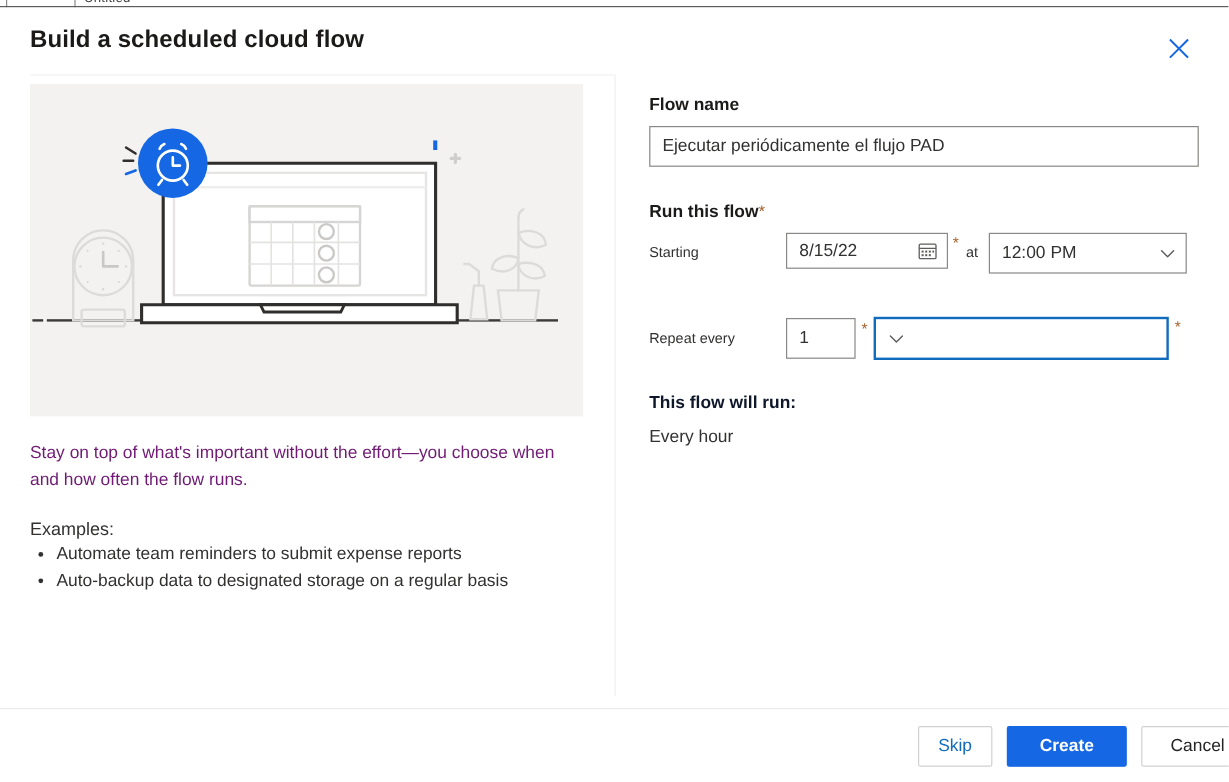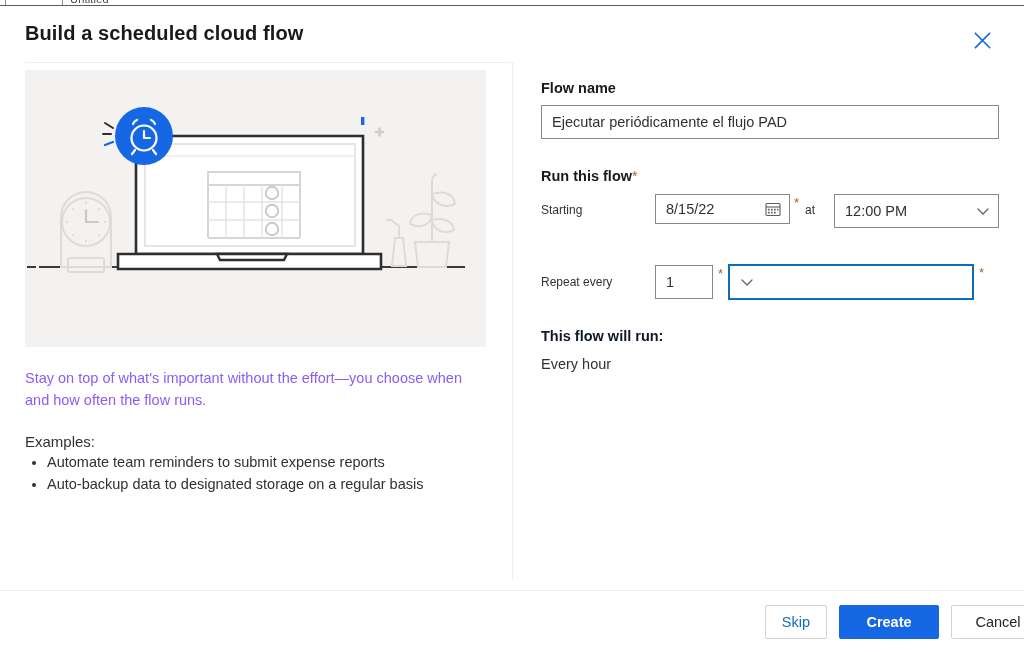--- a/index.html
+++ b/index.html
@@ -69,21 +69,21 @@
   .illus-box {
     position: absolute; left: 25px; top: 70px;
     width: 461px; height: 277px;
     background: #f3f2f1;
     overflow: hidden;
   }
   .illus-box svg { display: block; }
 
   .desc {
     position: absolute; left: 25px; top: 367px; width: 455px;
-    font-size: 14.5px; line-height: 22px; color: #8b5cf6;
+    font-size: 14.5px; line-height: 22px; color: #701a75;
   }
   .examples-label {
     position: absolute; left: 25px; top: 431px;
     font-size: 15px; line-height: 22px; color: #323130;
   }
   .examples-list {
     position: absolute; left: 25px; top: 451px; width: 460px;
     margin: 0; padding: 0 0 0 22px;
     font-size: 14.5px; line-height: 22px; color: #323130;
     list-style: disc;
@@ -326,21 +326,21 @@
               <rect x="6" y="10.8" width="1.7" height="1.7"></rect>
             <rect x="9" y="10.8" width="1.7" height="1.7"></rect>
           </g>
         </svg>
       </span>
     </div>
     <span class="req-star-float" style="left:282px; top:196px;">*</span>
 
     <div class="plain-label" style="left:293px; top:203px;">at</div>
 
-    <div class="combo" style="left:322px; top:194px; width:165px; height:34px;">
+    <div class="combo" style="left:312px; top:194px; width:165px; height:34px;">
       <span class="combo-text">12:00 PM</span>
       <span class="combo-icon">
         <svg width="14" height="14" viewBox="0 0 14 14" aria-hidden="true">
           <path d="M2 5 L7 10 L12 5" fill="none" stroke="#605e5c" stroke-width="1.2" stroke-linecap="round" stroke-linejoin="round"></path>
         </svg>
       </span>
     </div>
 
     <div class="plain-label" style="left:29px; top:275px;">Repeat every</div>
 

